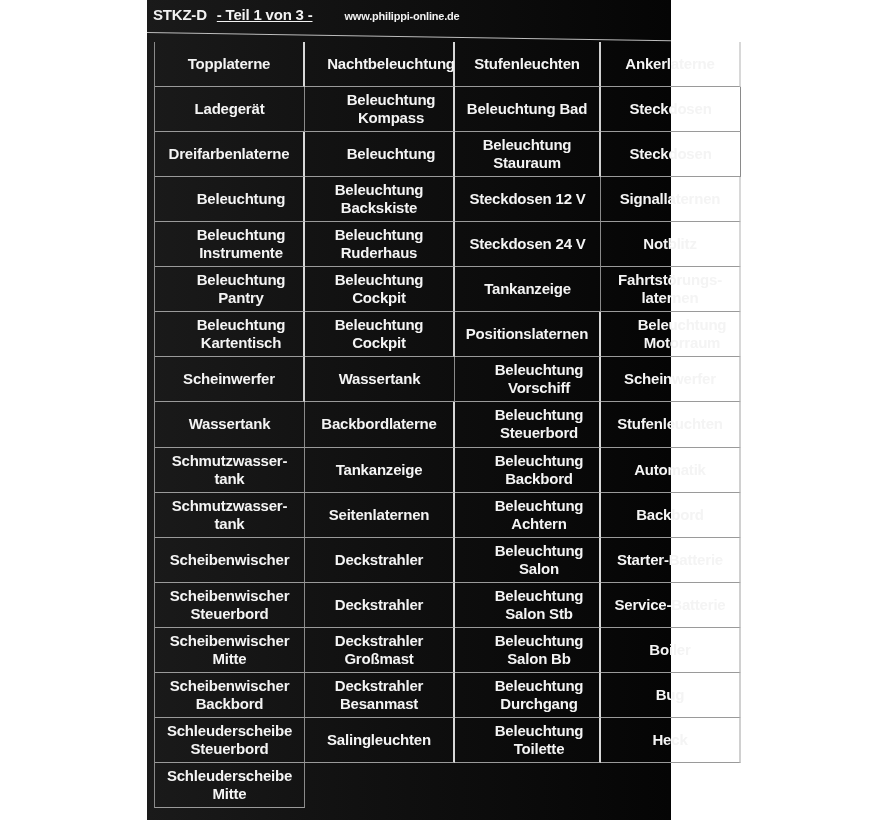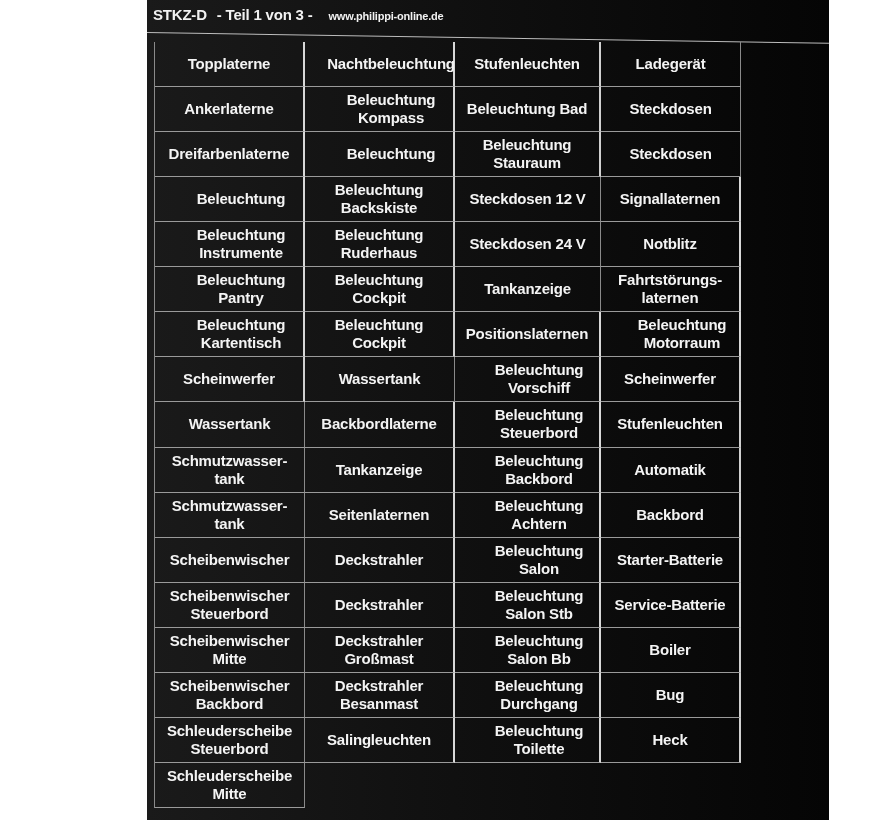--- a/index.html
+++ b/index.html
@@ -6,37 +6,37 @@
     body {
       width: 890px; height: 820px;
       background: #ffffff;
       position: relative;
       overflow: hidden;
       font-family: "Liberation Sans", sans-serif;
     }
     .sheet {
       position: absolute;
       left: 147px; top: 0;
-      width: 682px; height: 820px;
+      width: 524px; height: 820px;
       background: #0e0e0e;
       background-image: linear-gradient(90deg, #1a1a1a 0%, #111 40%, #050505 100%);
     }
     .header {
       position: absolute;
       left: 6px; top: 6px;
       height: 24px;
       display: flex; align-items: baseline;
       color: #f2f2f2;
       font-weight: bold;
       font-size: 15px;
       letter-spacing: -0.2px;
       white-space: nowrap;
     }
     .header .code { margin-right: 10px; }
-    .header .part { margin-right: 16px; }
+    .header .part { margin-right: 32px; text-decoration: underline; }
     .header .url { font-size: 11px; }
     .header-rule {
       position: absolute;
       left: 0; right: 0; top: 32px;
       height: 1px; background: #bdbdbd;
       transform: rotate(0.9deg);
       transform-origin: left;
     }
     .grid {
       position: absolute;
@@ -72,22 +72,22 @@
     <span class="code">STKZ-D</span>
     <span class="part">- Teil 1 von 3 -</span>
     <span class="url">www.philippi-online.de</span>
   </div>
   <div class="header-rule"></div>
 
   <div class="grid" id="label-grid">
       <div class="cell c1">Topplaterne</div>
       <div class="cell c2">Nachtbeleuchtung</div>
       <div class="cell c3">Stufenleuchten</div>
+      <div class="cell c1">Ankerlaterne</div>
       <div class="cell c4">Ladegerät</div>
-      <div class="cell c1">Ankerlaterne</div>
       <div class="cell c2">Beleuchtung
 Kompass</div>
       <div class="cell c3">Beleuchtung Bad</div>
       <div class="cell c4">Steckdosen</div>
       <div class="cell c1">Dreifarbenlaterne</div>
       <div class="cell c2">Beleuchtung</div>
       <div class="cell c3">Beleuchtung
 Stauraum</div>
       <div class="cell c4">Steckdosen</div>
       <div class="cell c2">Beleuchtung</div>

